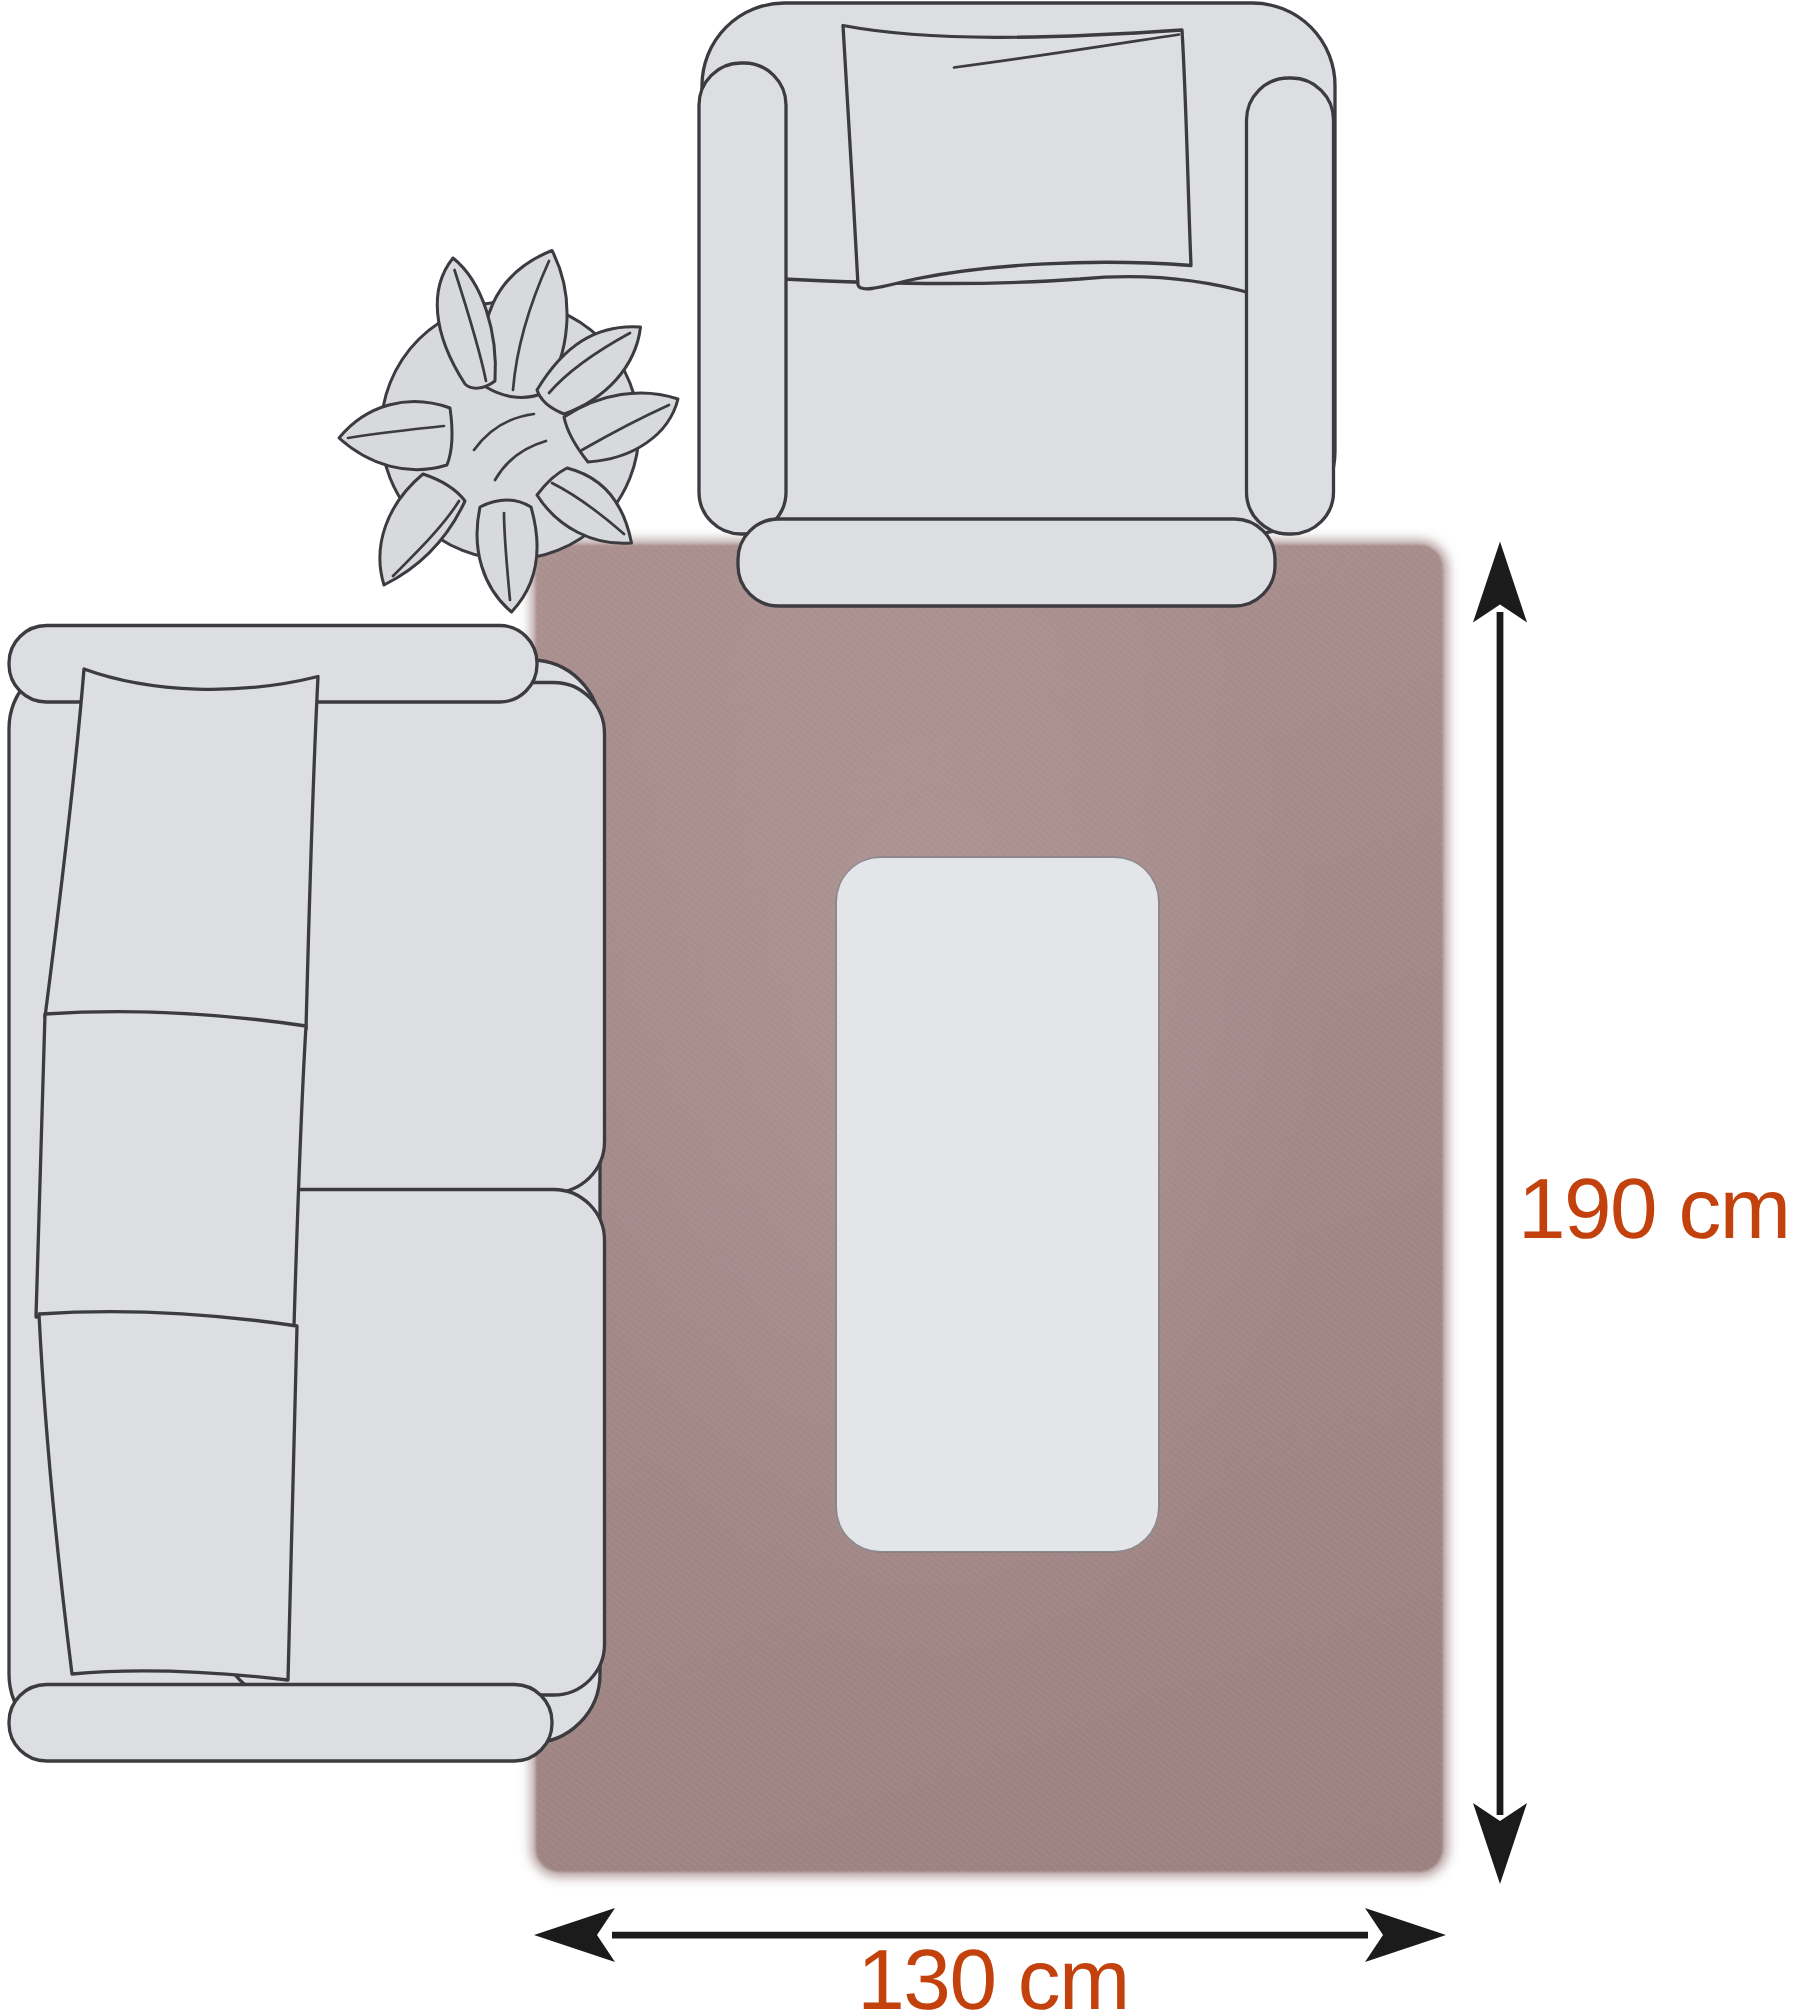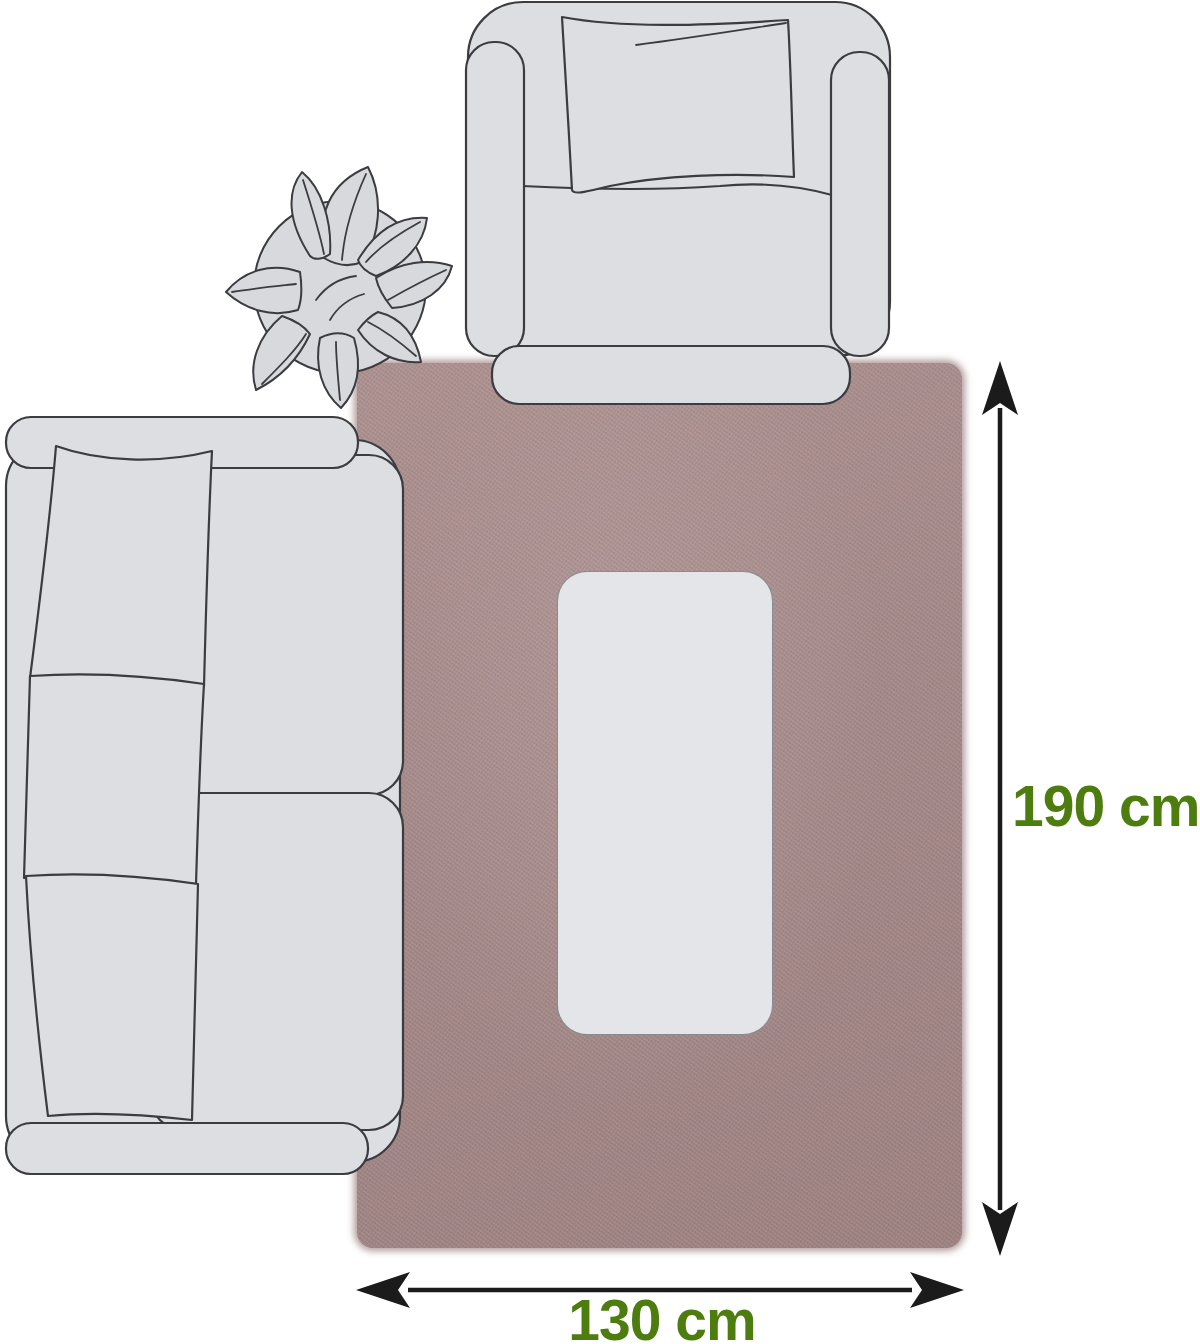--- a/index.html
+++ b/index.html
@@ -47,22 +47,22 @@
   }
   .furn { fill: #dcdee1; stroke: #3b3b40; stroke-width: 2.2; stroke-linejoin: round; stroke-linecap: round; }
   .lineonly { fill: none; stroke: #3b3b40; stroke-width: 2.2; stroke-linecap: round; }
   .plantfill { fill: #d7d9dc; stroke: #3b3b40; stroke-width: 2; stroke-linejoin: round; stroke-linecap: round; }
   .plantline { fill: none; stroke: #3b3b40; stroke-width: 1.8; stroke-linecap: round; }
   .arrowline { stroke: #1b1b1b; stroke-width: 4.5; }
   .arrowhead { fill: #1b1b1b; }
   
   .dim-label {
     position: absolute;
-    color: #4d7c0f;
-    font-weight: 700;
+    color: #c2410c;
+    font-weight: 400;
     font-size: 57px;
     letter-spacing: -1px;
     line-height: 1;
     white-space: nowrap;
     z-index: 5;
   }
   #height-label { left: 1012px; top: 778px; }
   #width-label  { left: 562px; top: 1292px; width: 200px; text-align: center; }
 </style>
 </head>

